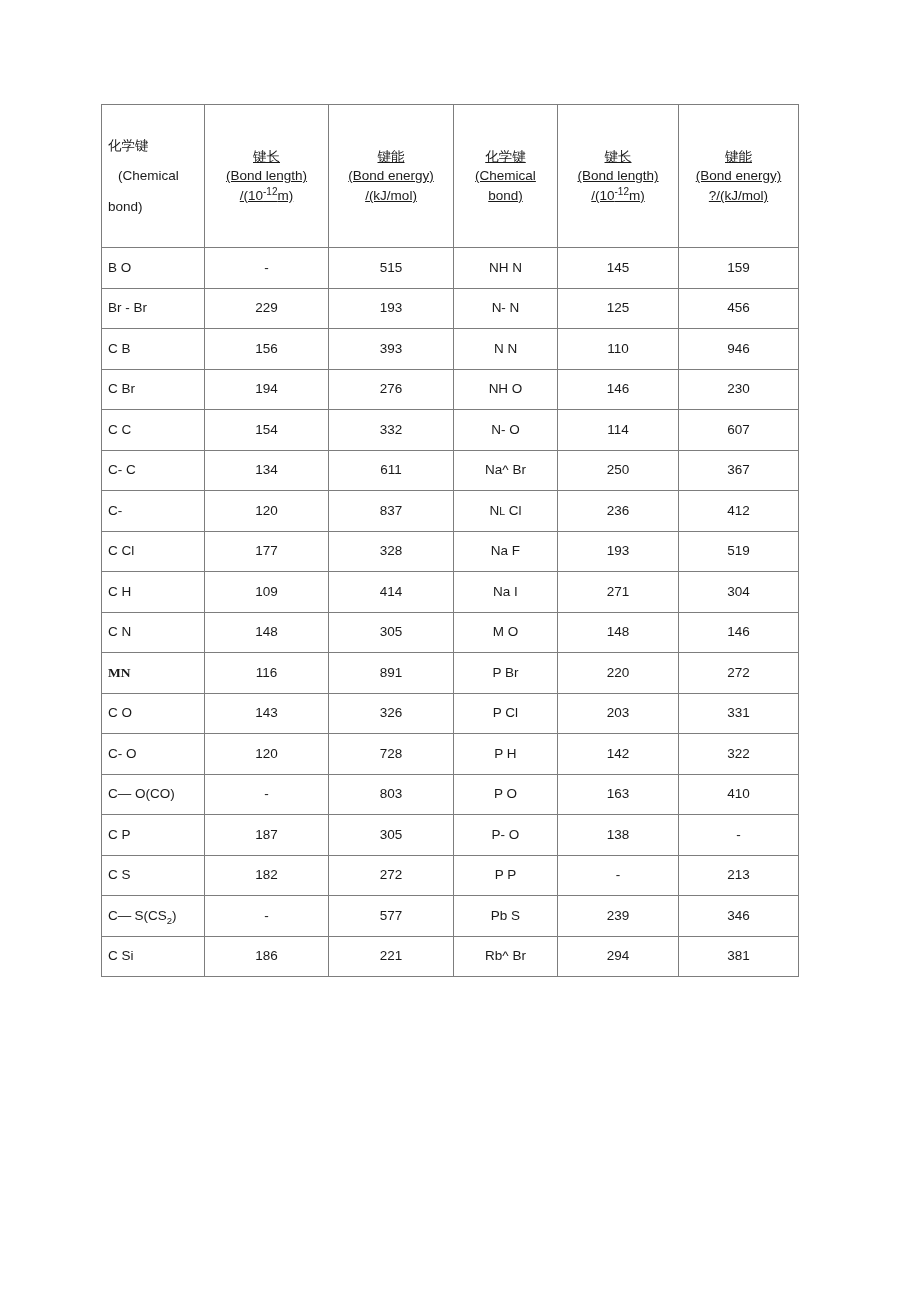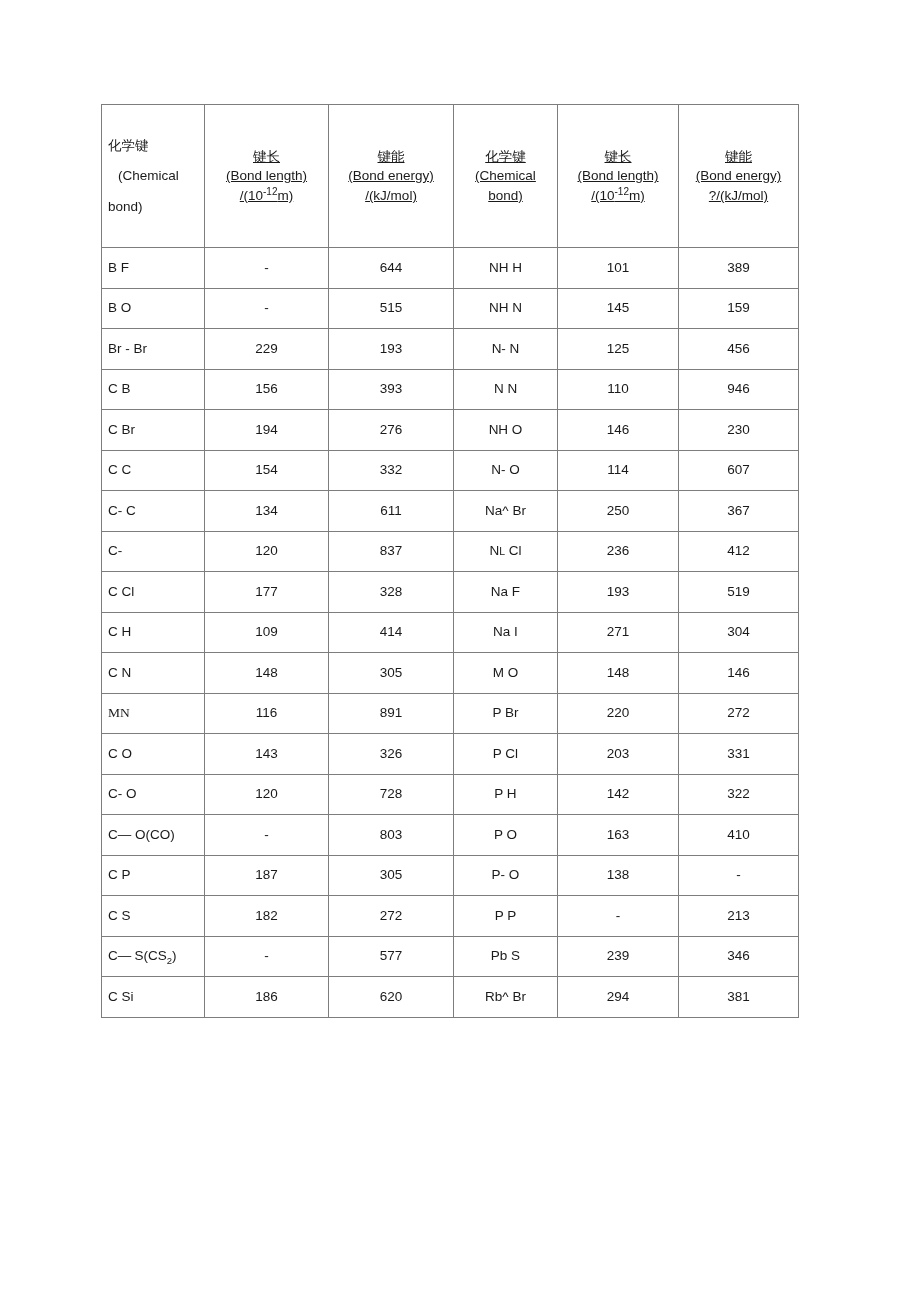--- a/index.html
+++ b/index.html
@@ -89,20 +89,21 @@
   }
   td.num {
     text-align: center;
   }
   td.serif-name {
     font-family: "Liberation Serif", serif;
     color: #4a4a4a;
     font-size: 14px;
     text-align: left;
     padding-left: 4px;
+    font-weight: bold;
   }
   .smallcap-l {
     font-size: 10.5px;
     vertical-align: baseline;
   }
   .emdash {
     letter-spacing: -0.5px;
   }
 </style>
 </head>
@@ -153,28 +154,20 @@
             <span class="hline"><span>/(10</span><sup class="exp">-12</sup><span>m)</span></span>
           </td>
 
           <td class="head-center">
             <span class="hline">键能</span>
             <span class="hline">(Bond energy)</span>
             <span class="hline">?/(kJ/mol)</span>
           </td>
         </tr>
 
-      <tr class="data-row">
-            <td class="bond-name">B F</td>
-            <td class="num">-</td>
-            <td class="num">644</td>
-            <td class="num">NH H</td>
-            <td class="num">101</td>
-            <td class="num">389</td>
-          </tr>
           <tr class="data-row">
             <td class="bond-name">B O</td>
             <td class="num">-</td>
             <td class="num">515</td>
             <td class="num">NH N</td>
             <td class="num">145</td>
             <td class="num">159</td>
           </tr>
           <tr class="data-row">
             <td class="bond-name">Br - Br</td>
@@ -300,21 +293,21 @@
             <td class="bond-name">C<span class="emdash">—</span> S(CS<sub class="sb">2</sub>)</td>
             <td class="num">-</td>
             <td class="num">577</td>
             <td class="num">Pb S</td>
             <td class="num">239</td>
             <td class="num">346</td>
           </tr>
           <tr class="data-row">
             <td class="bond-name">C Si</td>
             <td class="num">186</td>
-            <td class="num">620</td>
+            <td class="num">221</td>
             <td class="num">Rb^ Br</td>
             <td class="num">294</td>
             <td class="num">381</td>
           </tr>
         </tbody>
     </table>
   </div>
 </div>
 
 </body></html>

